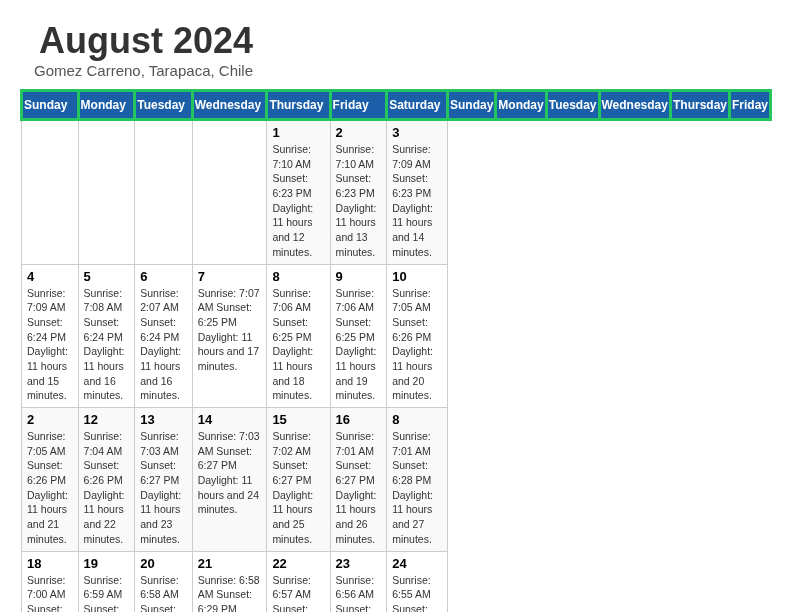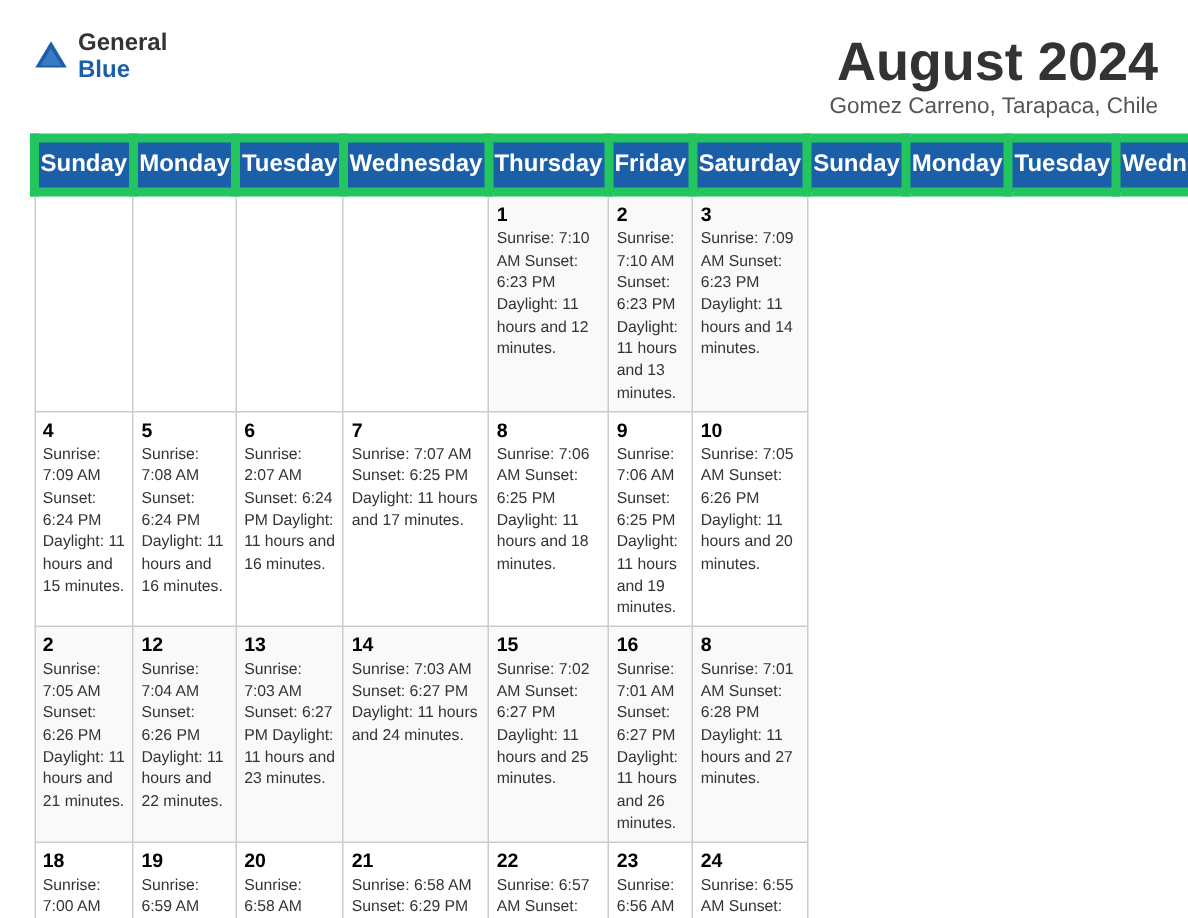--- a/index.html
+++ b/index.html
@@ -56,23 +56,23 @@
     table {
       width: 100%;
       border-collapse: collapse;
       font-size: 11px;
     }
     thead tr th {
       background: #1a5fa8;
       color: #fff;
       text-align: left;
       padding: 6px 1px;
-      font-size: 16px;
-      font-weight: bold;
-      border: 6px solid #22c55e;
+      font-size: 12px;
+      font-weight: bold;
+      border: 3px solid #22c55e;
     }
     tbody tr td {
       vertical-align: top;
       border: 1px solid #ccc;
       padding: 4px 5px;
       height: 80px;
       width: 113px;
       background: #fff;
     }
     tbody tr:nth-child(odd) td {
@@ -90,30 +90,20 @@
       line-height: 1.4;
     }
     .empty-cell {
       background: #fff !important;
     }
   </style>
 </head>
 <body>
 
 <div class="header">
-  <div class="logo">
-    <svg class="logo-icon" viewBox="0 0 40 40">
-      <polygon points="20,5 35,30 5,30" fill="#1a5fa8"></polygon>
-      <polygon points="20,12 30,28 10,28" fill="#4a90d9" opacity="0.6"></polygon>
-    </svg>
-    <div class="logo-text">
-      <span class="logo-general">General</span>
-      <span class="logo-blue">Blue</span>
-    </div>
-  </div>
   <div class="title-block">
     <div class="month-title">August 2024</div>
     <div class="subtitle">Gomez Carreno, Tarapaca, Chile</div>
   </div>
 </div>
 
 <table>
   <thead>
     <tr>
     <th>Sunday</th>

